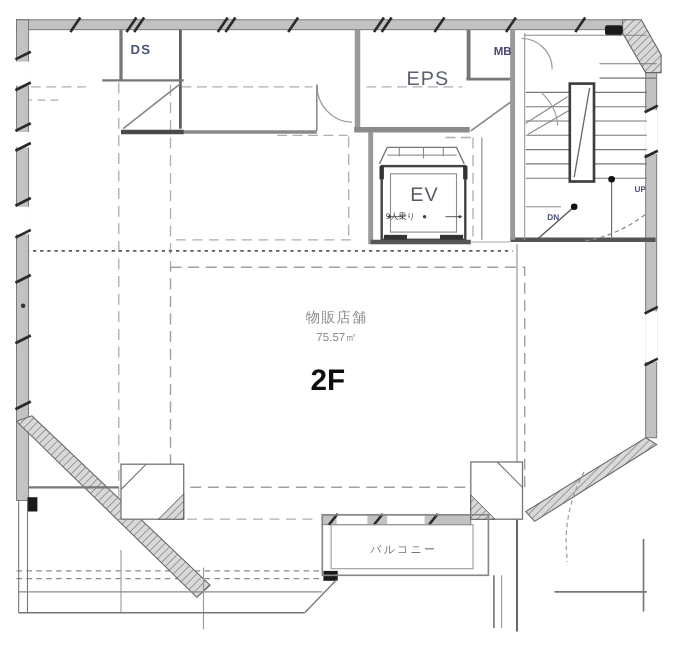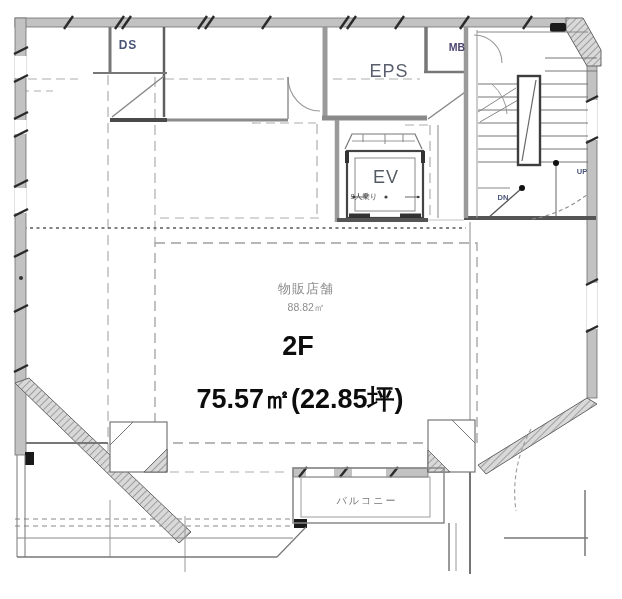--- a/index.html
+++ b/index.html
@@ -226,17 +226,16 @@
   </svg>
 
   <span class="lbl lbl-ds">DS</span>
   <span class="lbl lbl-eps">EPS</span>
   <span class="lbl lbl-mb">MB</span>
   <span class="lbl lbl-ev">EV</span>
   <span class="lbl lbl-cap">9人乗り</span>
   <span class="lbl lbl-up">UP</span>
   <span class="lbl lbl-dn">DN</span>
   <span class="lbl lbl-room">物販店舗</span>
-  <span class="lbl lbl-roomarea">88.82㎡</span>
+  <span class="lbl lbl-roomarea">75.57㎡</span>
   <span class="lbl lbl-floor">2F</span>
-  <span class="lbl lbl-area">75.57㎡(22.85坪)</span>
   <span class="lbl lbl-balcony">バルコニー</span>
 </div>
 
 </body></html>

